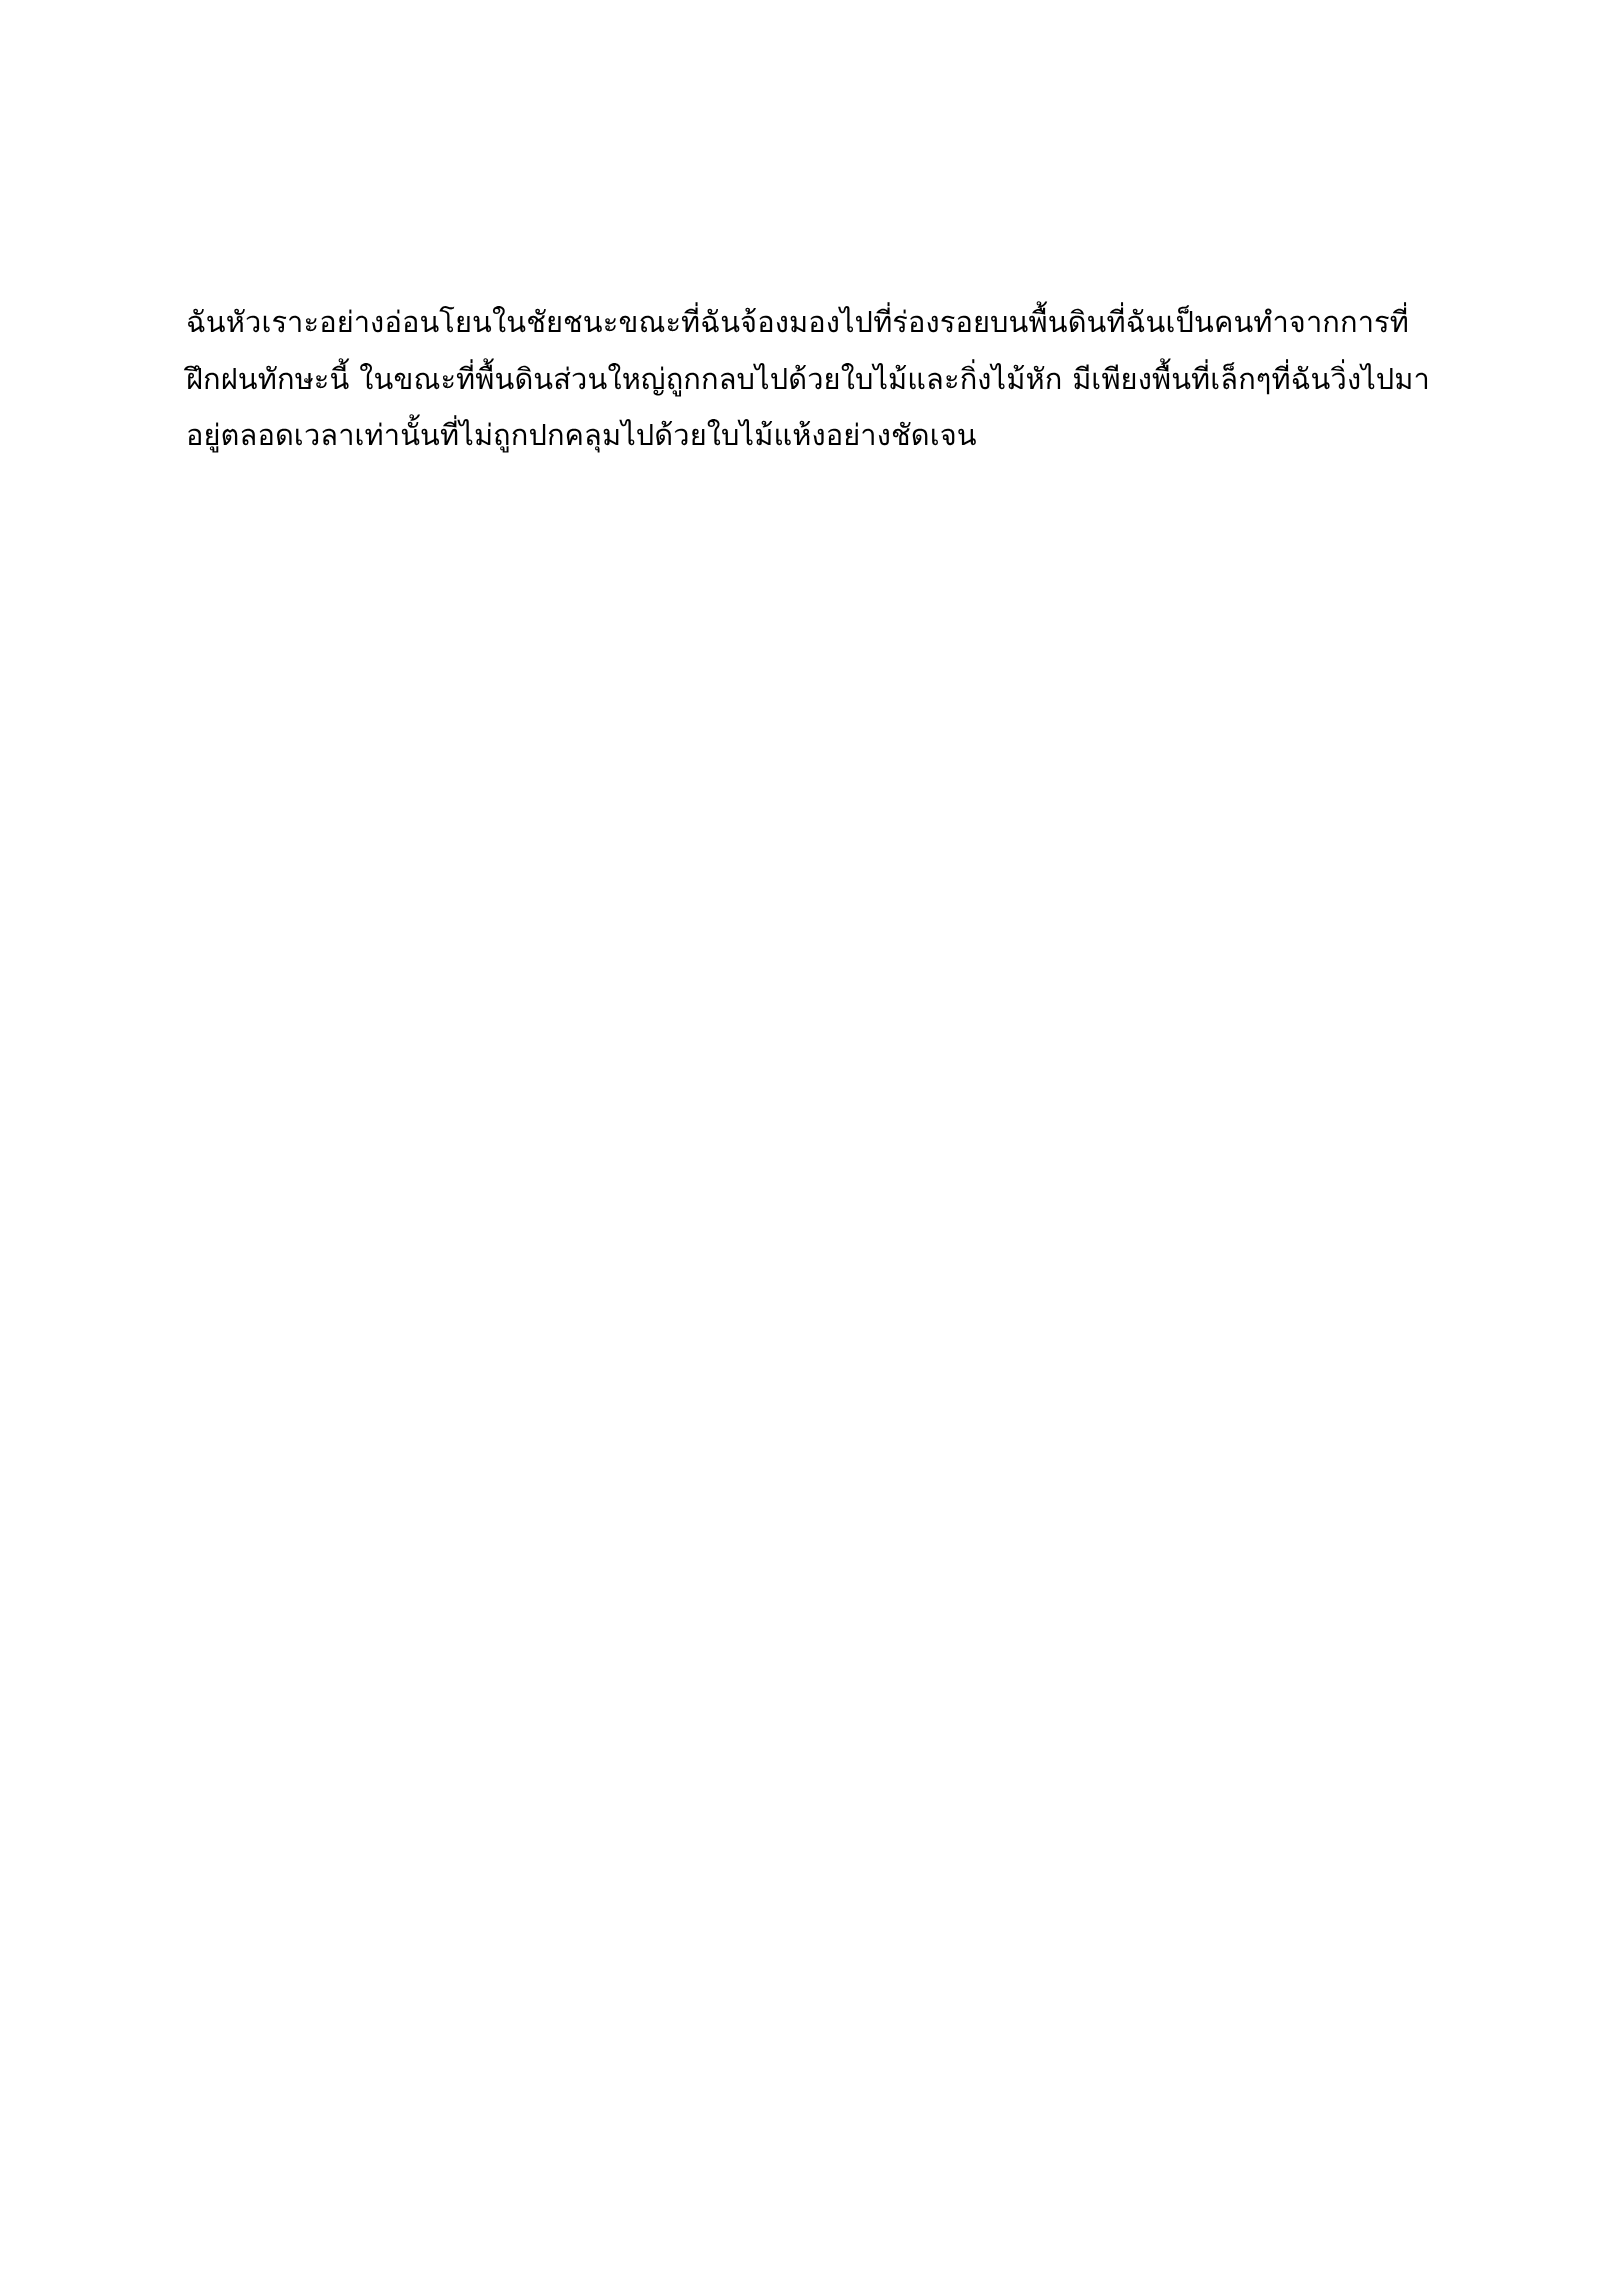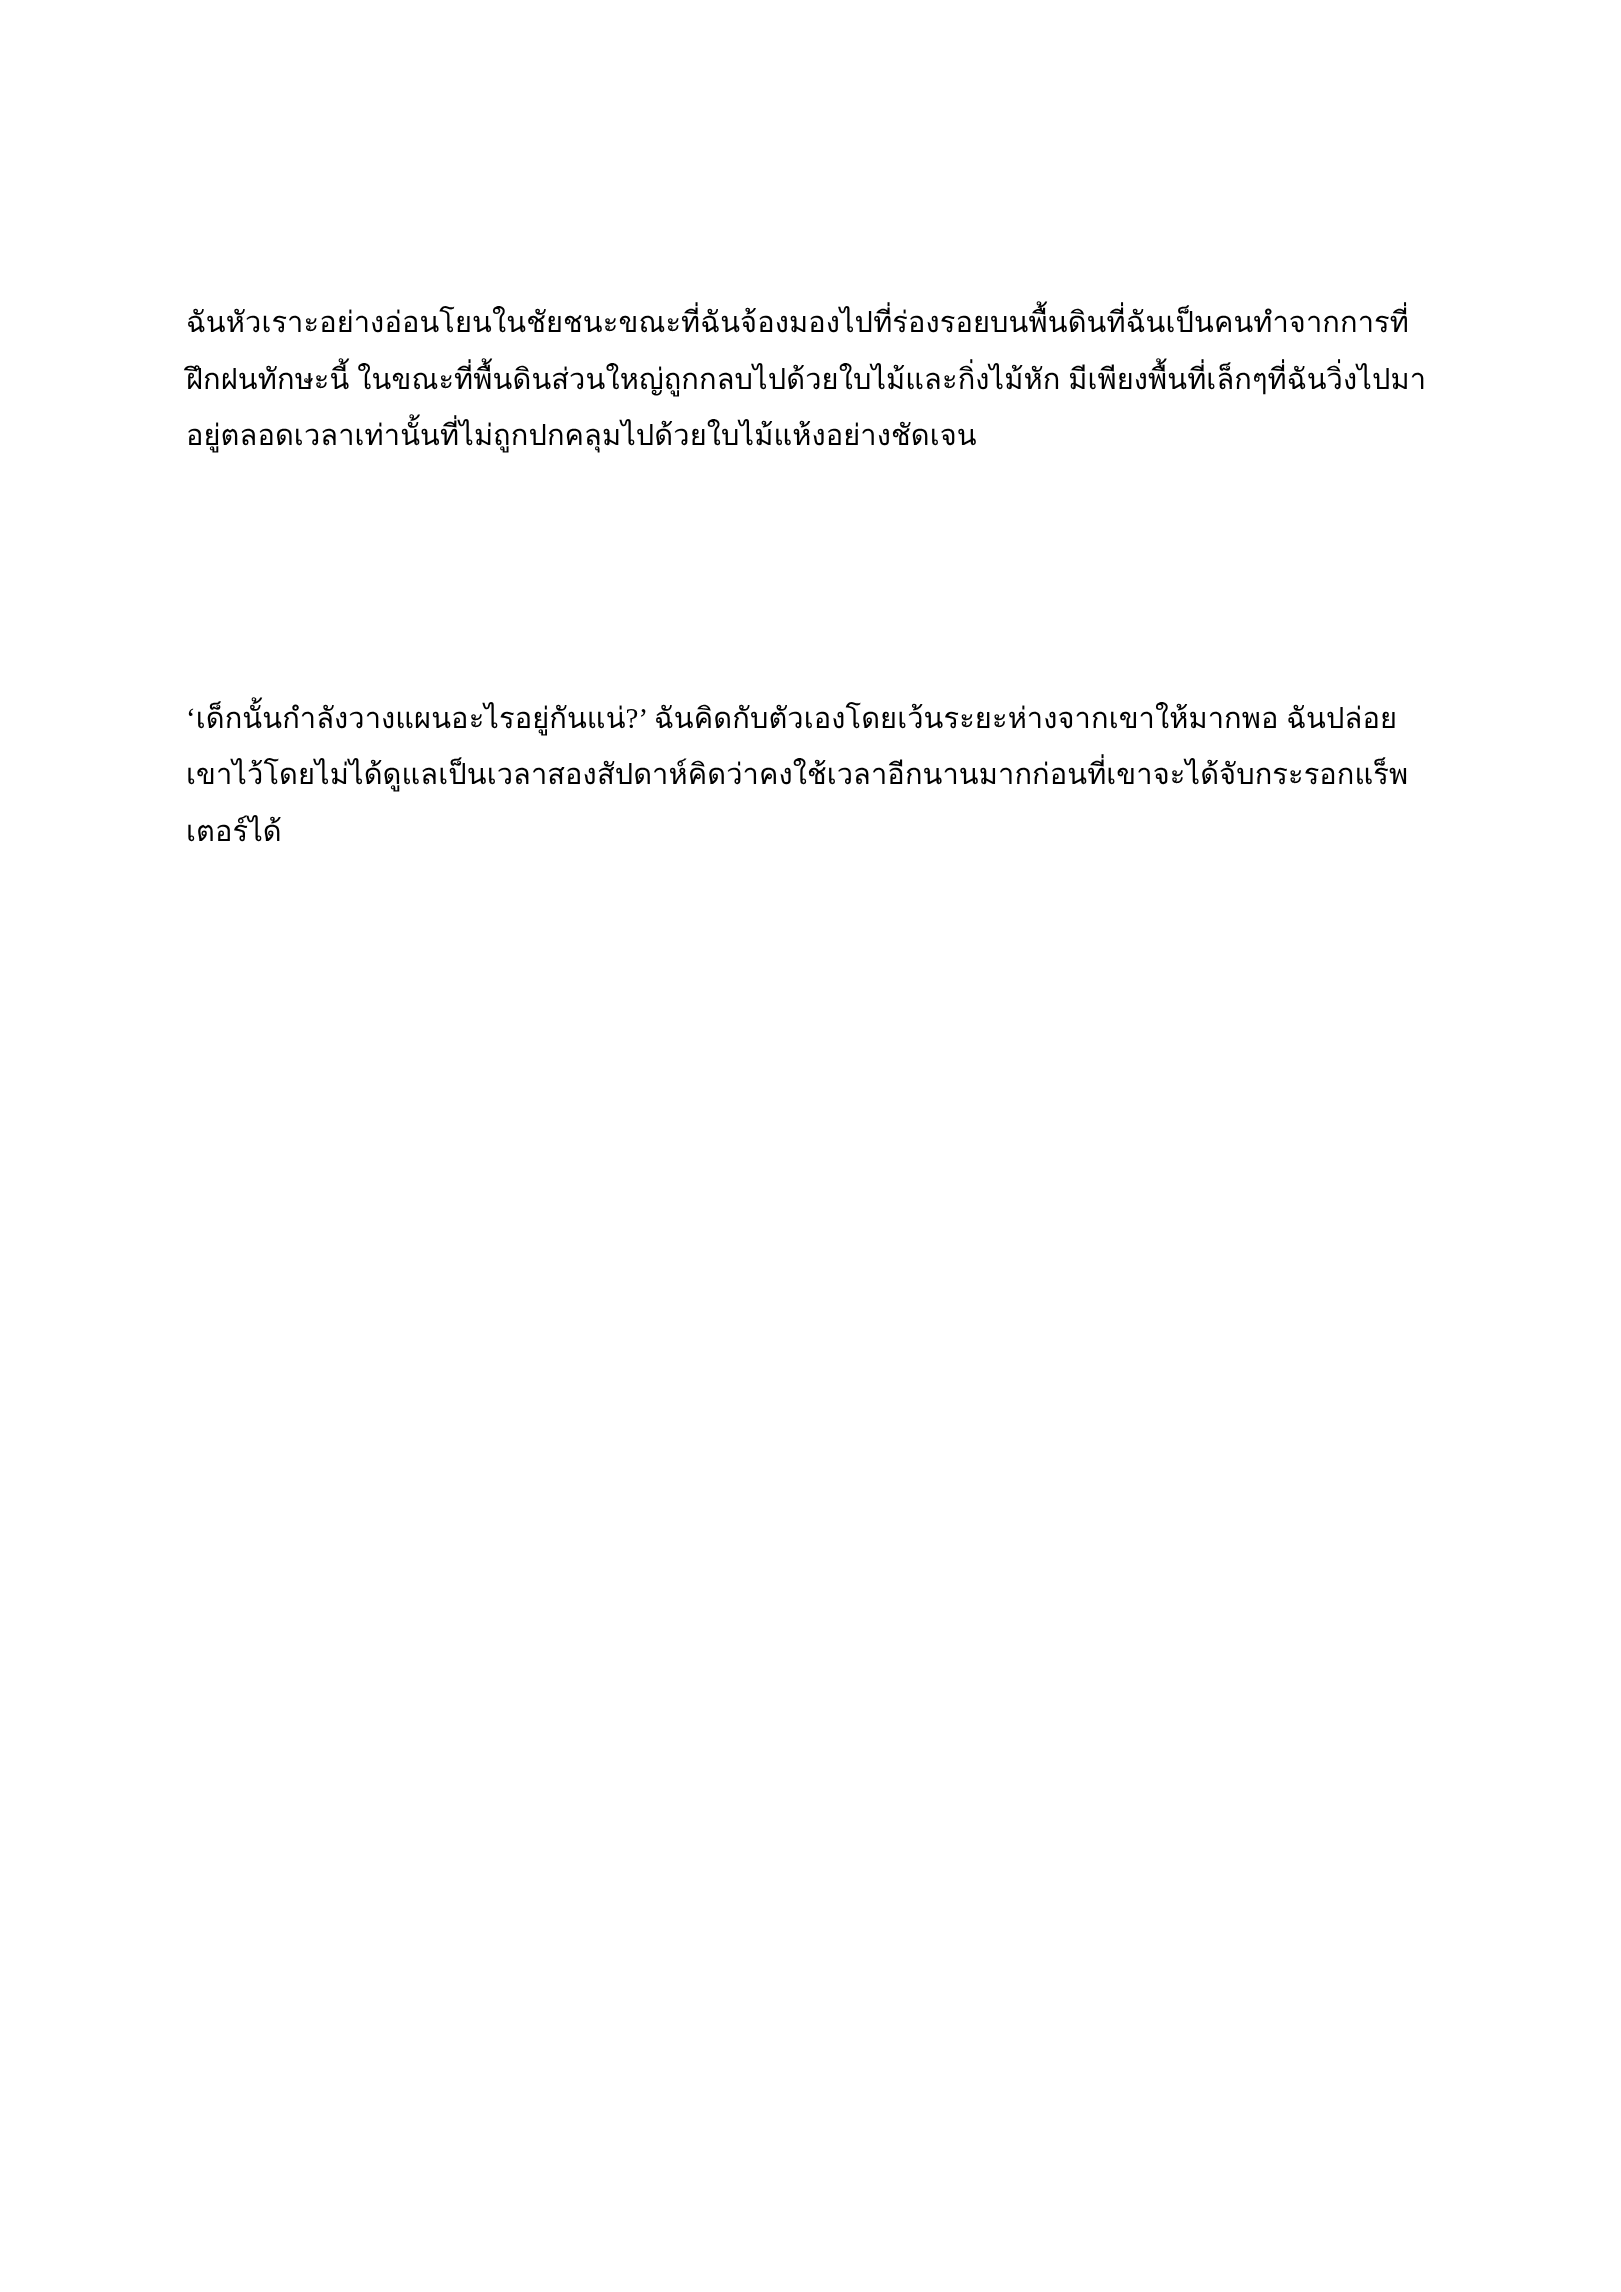--- a/index.html
+++ b/index.html
@@ -17,21 +17,20 @@
   .page {
     position: relative;
     width: 1621px;
     height: 2293px;
     background: #ffffff;
     box-sizing: border-box;
     padding: 294px 186px 0 186px;
   }
   .doc-body {
     width: 1250px;
-    font-family: Liberation Serif, serif;
   }
   .para {
     font-size: 29px;
     line-height: 1.95;
     text-align: left;
     margin: 0 0 0 0;
     word-spacing: 0.5px;
     letter-spacing: 0.1px;
     color: #000000;
   }
@@ -51,17 +50,16 @@
     <p class="para">ฉันหัวเราะอย่างอ่อนโยนในชัยชนะขณะที่ฉันจ้องมองไปที่ร่องรอยบนพื้นดินที่ฉันเป็นคนทำจากการที่ฝึกฝนทักษะนี้ ในขณะที่พื้นดินส่วนใหญ่ถูกกลบไปด้วยใบไม้และกิ่งไม้หัก มีเพียงพื้นที่เล็กๆที่ฉันวิ่งไปมาอยู่ตลอดเวลาเท่านั้นที่ไม่ถูกปกคลุมไปด้วยใบไม้แห้งอย่างชัดเจน</p>
 
     <div class="gap"></div>
 
 
     <div class="gap"></div>
 
 
     <div class="gap-sm"></div>
 
-    <p class="para">‘เด็กนั้นกำลังวางแผนอะไรอยู่กันแน่?’ ฉันคิดกับตัวเองโดยเว้นระยะห่างจากเขาให้มากพอ ฉันปล่อยเขาไว้โดยไม่ได้ดูแลเป็นเวลาสองสัปดาห์คิดว่าคงใช้เวลาอีกนานมากก่อนที่เขาจะได้จับกระรอกแร็พเตอร์ได้</p>
 
   </div>
 </div>
 
 
 </body></html>

